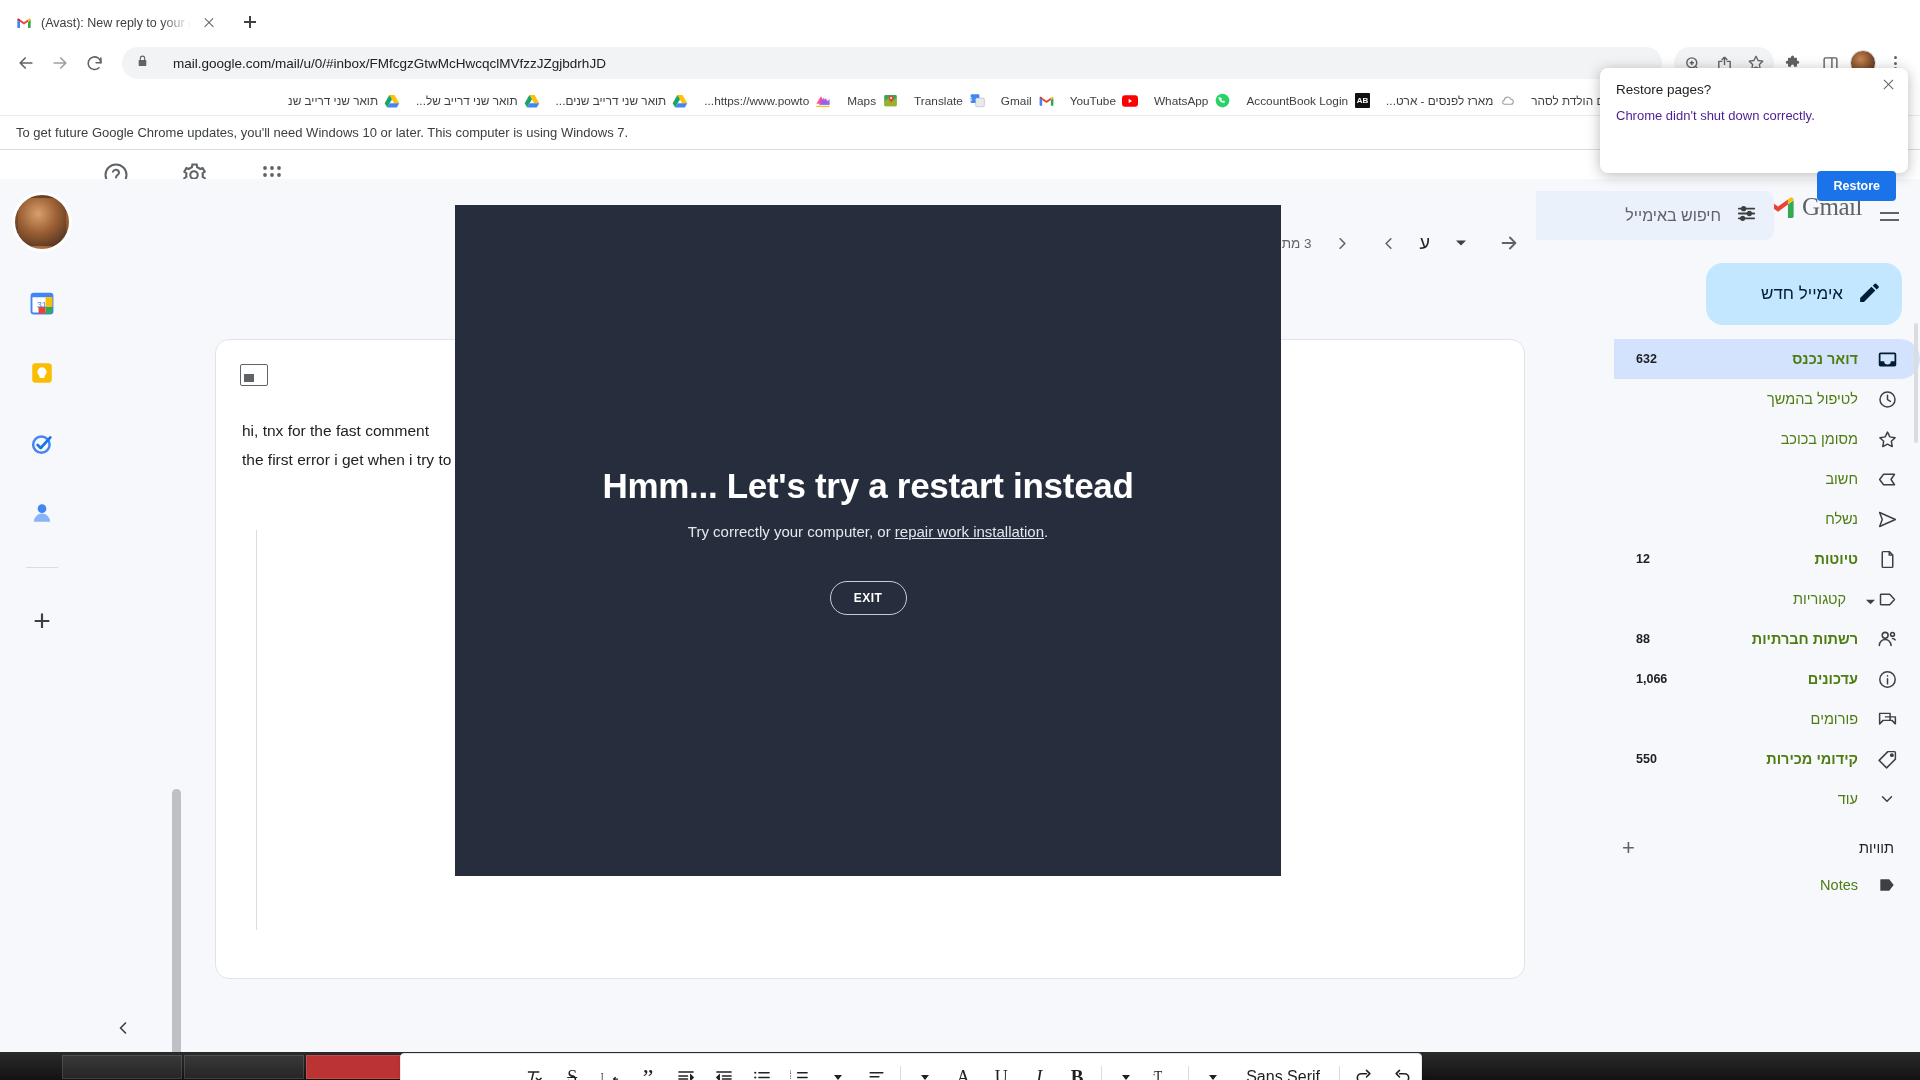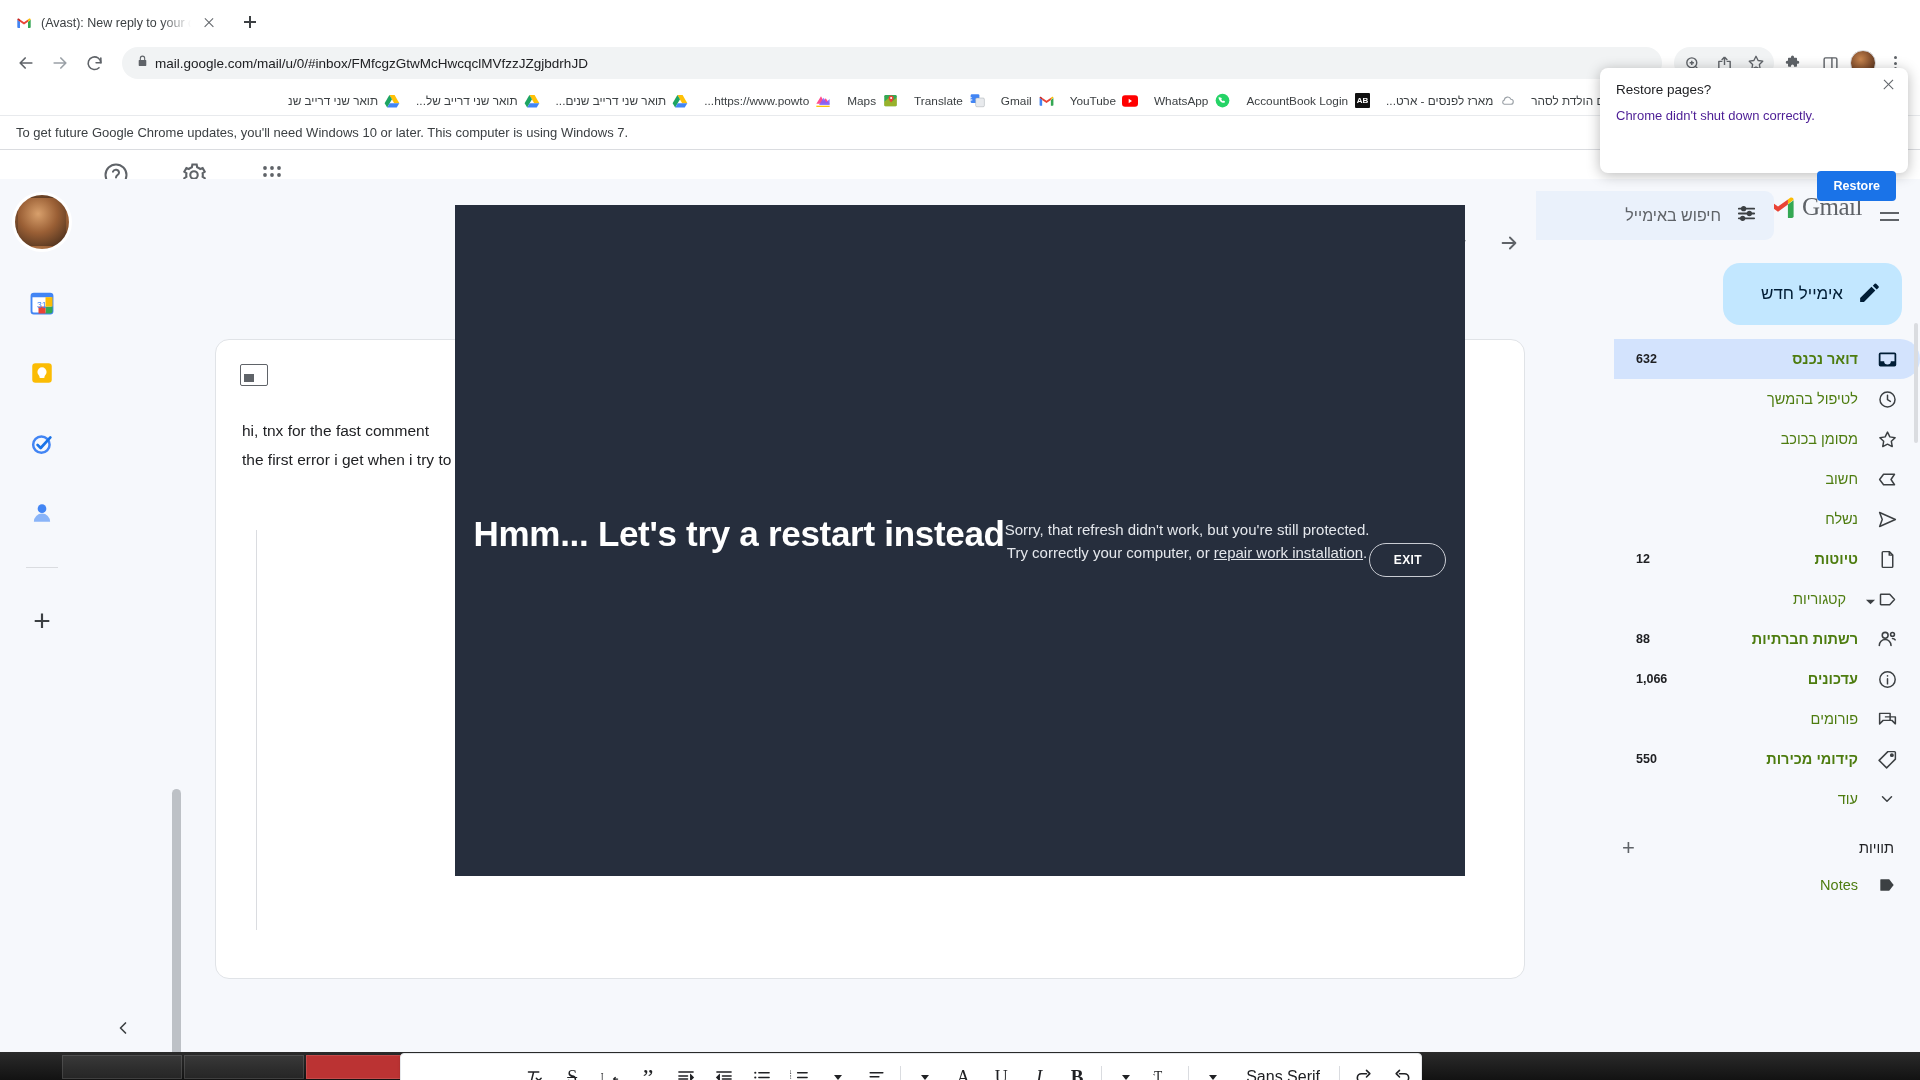--- a/index.html
+++ b/index.html
@@ -55,21 +55,21 @@
 
   .wincontrols { position:absolute; right:0; top:0; display:flex; height:30px; z-index:3; }
   .wc { width:45px; height:30px; display:flex; align-items:center; justify-content:center; color:#fff; font-size:13px; cursor:pointer; }
 
   
   .omnirow { height:46px; background:#fff; display:flex; align-items:center; padding:0 10px; gap:2px; }
   .navbtn { width:32px; height:32px; border-radius:50%; display:flex; align-items:center; justify-content:center; cursor:pointer; color:#5f6368; }
   .navbtn svg { display:block; }
   .omnibox {
     flex:1; height:32px; margin:0 10px; background:#f1f3f4; border-radius:16px;
-    display:flex; align-items:center; padding:16px 14px; gap:6px; cursor:text;
+    display:flex; align-items:center; padding:16px 14px; gap:24px; cursor:text;
   }
   .omnibox .urltext { font-size:13.5px; color:#202124; white-space:nowrap; overflow:hidden; }
   .omni-actions { display:flex; align-items:center; gap:4px; }
   .pillgroup { display:flex; align-items:center; background:#f1f3f4; border-radius:16px; padding:0 2px; }
   .avatar-sm {
     width:26px; height:26px; border-radius:50%;
     background:radial-gradient(circle at 40% 35%, #c9864f 0%, #8a5430 45%, #3a2417 100%);
     border:1px solid #dadce0;
   }
   .kebab { width:30px; height:30px; display:flex; flex-direction:column; align-items:center; justify-content:center; gap:2.6px; cursor:pointer; }
@@ -141,21 +141,21 @@
   .searchbar {
     position:absolute; right:146px; top:12px; width:1110px; height:49px;
     background:#eaf1fb; border-radius:9px; display:flex; align-items:center;
     padding:0 16px; gap:14px; cursor:text;
   }
   .search-ph { flex:1; font-size:16px; color:#5f6368; text-align:right; }
 
   
   .sidebar { position:absolute; right:0; top:72px; width:320px; height:801px; padding-top:12px; }
   .compose {
-    width:179px; height:62px; margin:0 18px 14px auto;
+    width:196px; height:62px; margin:0 18px 14px auto;
     background:#c2e7ff; border-radius:17px;
     display:flex; align-items:center; justify-content:flex-start; gap:14px;
     padding:0 20px; cursor:pointer;
   }
   .compose-label { font-size:17px; color:#001d35; }
   .nav-item {
     height:40px; display:flex; align-items:center; gap:0;
     padding:0 22px 0 18px; border-radius:0 22px 22px 0; cursor:pointer; position:relative;
     margin-left:14px;
   }
@@ -204,23 +204,23 @@
   .fmt-btn { width:38px; height:40px; display:flex; align-items:center; justify-content:center; cursor:pointer; color:#202124; font-size:17px; }
   .fmt-sep { width:1px; height:22px; background:#dadce0; margin:0 5px; }
   .fontname { font-size:16px; color:#202124; padding:0 14px; cursor:pointer; white-space:nowrap; font-family:"Liberation Sans", sans-serif; }
   .caret-dn { width:0;height:0;border-left:4.5px solid transparent;border-right:4.5px solid transparent;border-top:5px solid #202124; }
 
   
   .collapse-chevron { position:absolute; left:22px; top:832px; width:34px; height:34px; display:flex; align-items:center; justify-content:center; cursor:pointer; }
 
   
   .avast-overlay {
-    position:absolute; left:455px; top:205px; width:1010px; height:671px;
+    position:absolute; left:455px; top:205px; width:826px; height:671px;
     background:#262e3d; z-index:30; direction:ltr;
-    display:flex; flex-direction:row; align-items:center; justify-content:center;
+    display:flex; flex-direction:column; align-items:center; justify-content:center;
   }
   .av-title { font-size:35px; font-weight:bold; color:#fff; letter-spacing:-.3px; margin-bottom:14px; }
   .av-sub { font-size:15px; color:#e4e7ec; line-height:23px; text-align:center; }
   .av-sub a { color:#e4e7ec; text-decoration:underline; }
   .av-exit {
     margin-top:38px; width:77px; height:34px; border:1.6px solid #c9ccd3; border-radius:17px;
     background:transparent; color:#fff; font-size:12px; font-weight:bold; letter-spacing:.4px; cursor:pointer;
   }
 
   
@@ -878,21 +878,20 @@
             <path d="m15 13 6 6M21 13l-6 6"></path>
           </svg>
       </div>
     </div>
 
   </div>
 
   <div class="avast-overlay">
     <div class="av-title">Hmm... Let's try a restart instead</div>
     <div class="av-sub">
-      <div>Sorry, that refresh didn't work, but you're still protected.</div>
       <div>
         <span>Try correctly your computer, or </span><a href="#">repair work installation</a><span>.</span>
       </div>
     </div>
     <button class="av-exit">EXIT</button>
   </div>
 
   <div class="restore-bubble">
     <div class="restore-x"></div>
     <div class="restore-title">Restore pages?</div>

